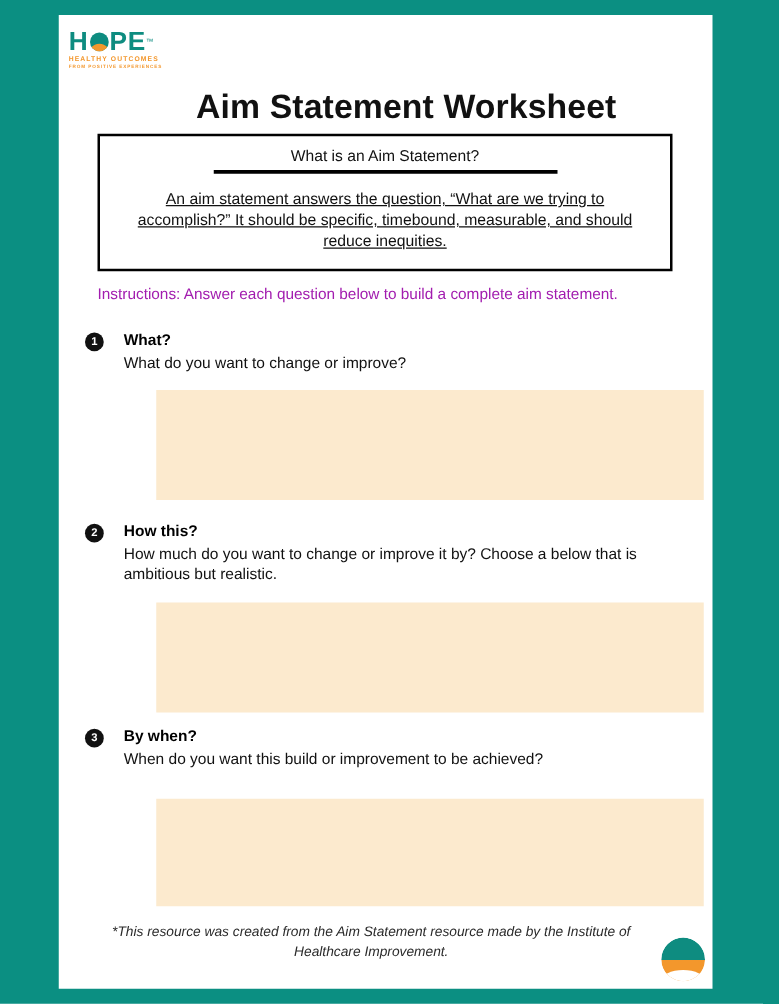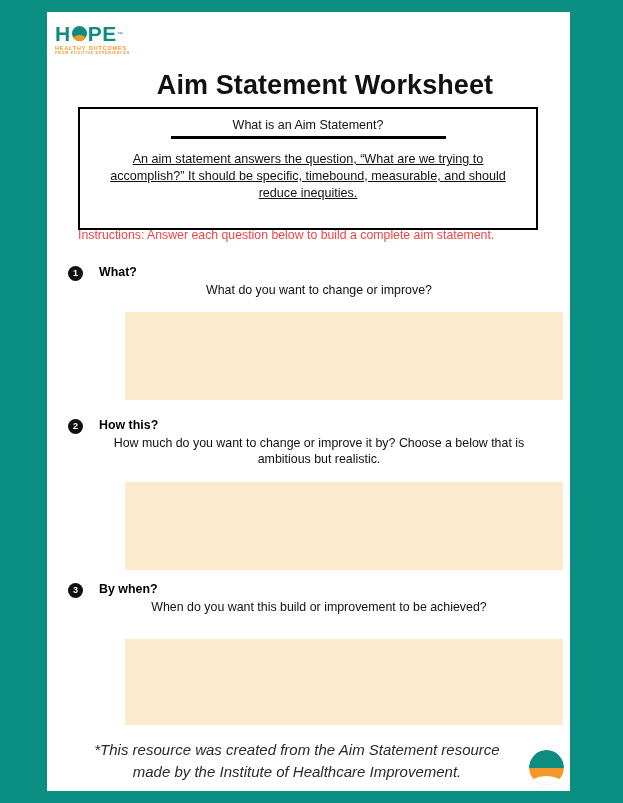--- a/index.html
+++ b/index.html
@@ -96,21 +96,21 @@
     letter-spacing: 0.1px;
   }
 
   
   .def-box {
     position: absolute;
     left: 31px;
     top: 95px;
     width: 460px;
     border: 2px solid #000000;
-    padding: 9px 14px 26px 14px;
+    padding: 9px 14px 13px 14px;
   }
   .def-heading {
     text-align: center;
     font-size: 12.5px;
     color: #111111;
     line-height: 1.2;
   }
   .def-rule {
     width: 275px;
     height: 3px;
@@ -126,21 +126,21 @@
     text-decoration: underline;
   }
 
   
   .instructions {
     position: absolute;
     left: 31px;
     top: 216px;
     width: 460px;
     font-size: 12.3px;
-    color: #ef4444;
+    color: #a21caf;
   }
 
   
   .question { position: absolute; left: 21px; width: 500px; }
   .q1 { top: 253px; }
   .q2 { top: 406px; }
   .q3 { top: 570px; }
 
   .q-head { position: relative; padding-left: 31px; }
 
@@ -165,41 +165,40 @@
     font-weight: 700;
     color: #000000;
     line-height: 1.25;
   }
   .q-sub {
     font-size: 12.4px;
     color: #111111;
     line-height: 1.32;
     margin-top: 1px;
     max-width: 440px;
-    text-align: center;
   }
 
   .answer-box {
     position: absolute;
     left: 78px;
     width: 438px;
     background: #fceace;
   }
   .a1 { top: 300px; height: 88px; }
   .a2 { top: 470px; height: 88px; }
   .a3 { top: 627px; height: 86px; }
 
   
   .footer-note {
     position: absolute;
     left: 40px;
     top: 727px;
     width: 420px;
     text-align: center;
-    font-size: 15px;
+    font-size: 11px;
     font-style: italic;
     color: #2a2a2a;
     line-height: 1.45;
   }
 
   
   .sun-mark {
     position: absolute;
     left: 482px;
     top: 738px;

